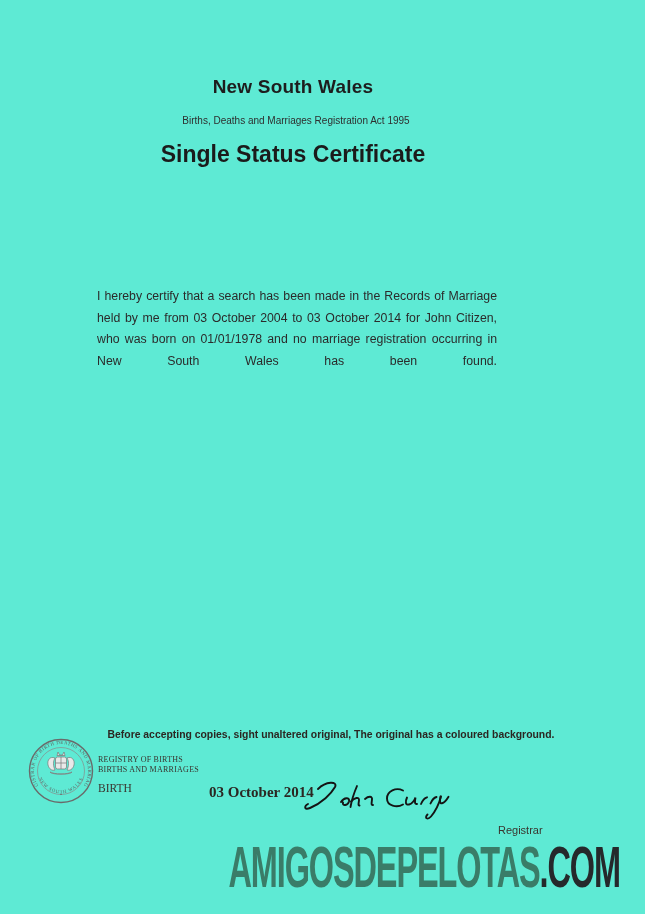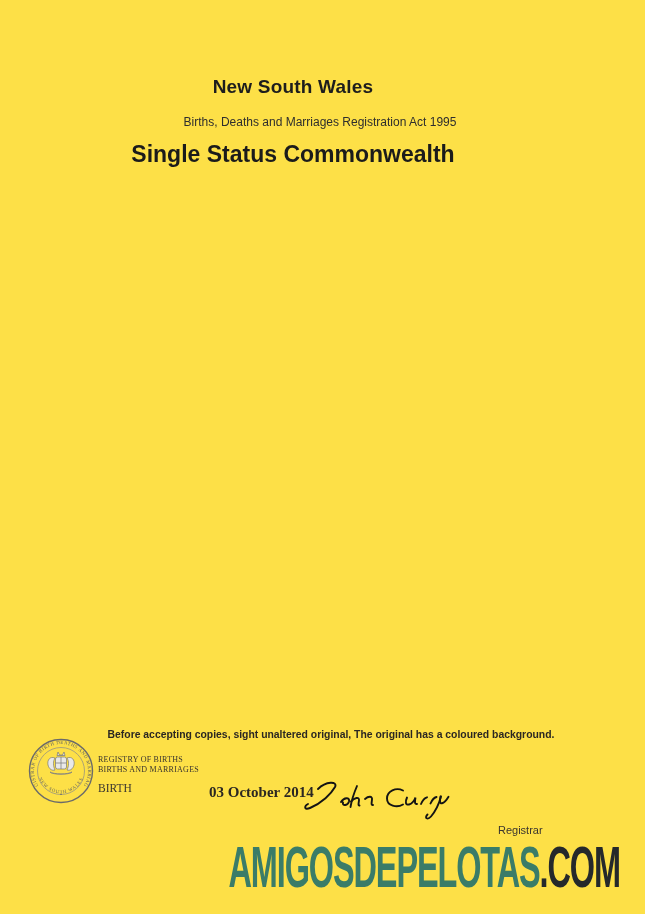--- a/index.html
+++ b/index.html
@@ -4,21 +4,21 @@
 <style>
   html, body {
     margin: 0;
     padding: 0;
     background: #ffffff;
   }
   .page {
     position: relative;
     width: 645px;
     height: 914px;
-    background: #fde047;
+    background: #5eead4;
     overflow: hidden;
     font-family: "Liberation Sans", sans-serif;
   }
 
   
   .state-title {
     position: absolute;
     top: 76px;
     left: 0;
     width: 586px;
@@ -27,23 +27,22 @@
     font-weight: bold;
     color: #1d1d1d;
     letter-spacing: 0.2px;
   }
   .act-subtitle {
     position: absolute;
     top: 115px;
     left: 0;
     width: 592px;
     text-align: center;
-    font-size: 12px;
+    font-size: 10px;
     color: #2e2e2e;
-    margin-left: 24px;
   }
   .cert-title {
     position: absolute;
     top: 141px;
     left: 0;
     width: 586px;
     text-align: center;
     font-size: 23px;
     font-weight: bold;
     color: #1b1b1b;
@@ -158,22 +157,23 @@
     fill: #5f5f5f;
   }
 </style>
 </head>
 <body>
 
 <div class="page">
 
   <div class="state-title">New South Wales</div>
   <div class="act-subtitle">Births, Deaths and Marriages Registration Act 1995</div>
-  <div class="cert-title">Single Status Commonwealth</div>
-
+  <div class="cert-title">Single Status Certificate</div>
+
+  <p class="cert-body">I hereby certify that a search has been made in the Records of Marriage held by me from 03 October 2004 to 03 October 2014 for John Citizen, who was born on 01/01/1978 and no marriage registration occurring in New South Wales has been found.</p>
 
   <div class="notice">Before accepting copies, sight unaltered original, The original has a coloured background.</div>
 
   <svg class="seal" viewBox="0 0 66 66" aria-hidden="false">
     <circle cx="33" cy="33" r="31.5" fill="none" stroke="#6a6a6a" stroke-width="1.4"></circle>
     <circle cx="33" cy="33" r="23.5" fill="none" stroke="#8a8a8a" stroke-width="0.7"></circle>
     <defs>
       <path id="sealTopArc" d="M 9.6,46.5 A 27,27 0 1 1 56.4,46.5" fill="none"></path>
       <path id="sealBottomArc" d="M 10,37.5 A 23.8,23.8 0 0 0 56,37.5" fill="none"></path>
     </defs>

